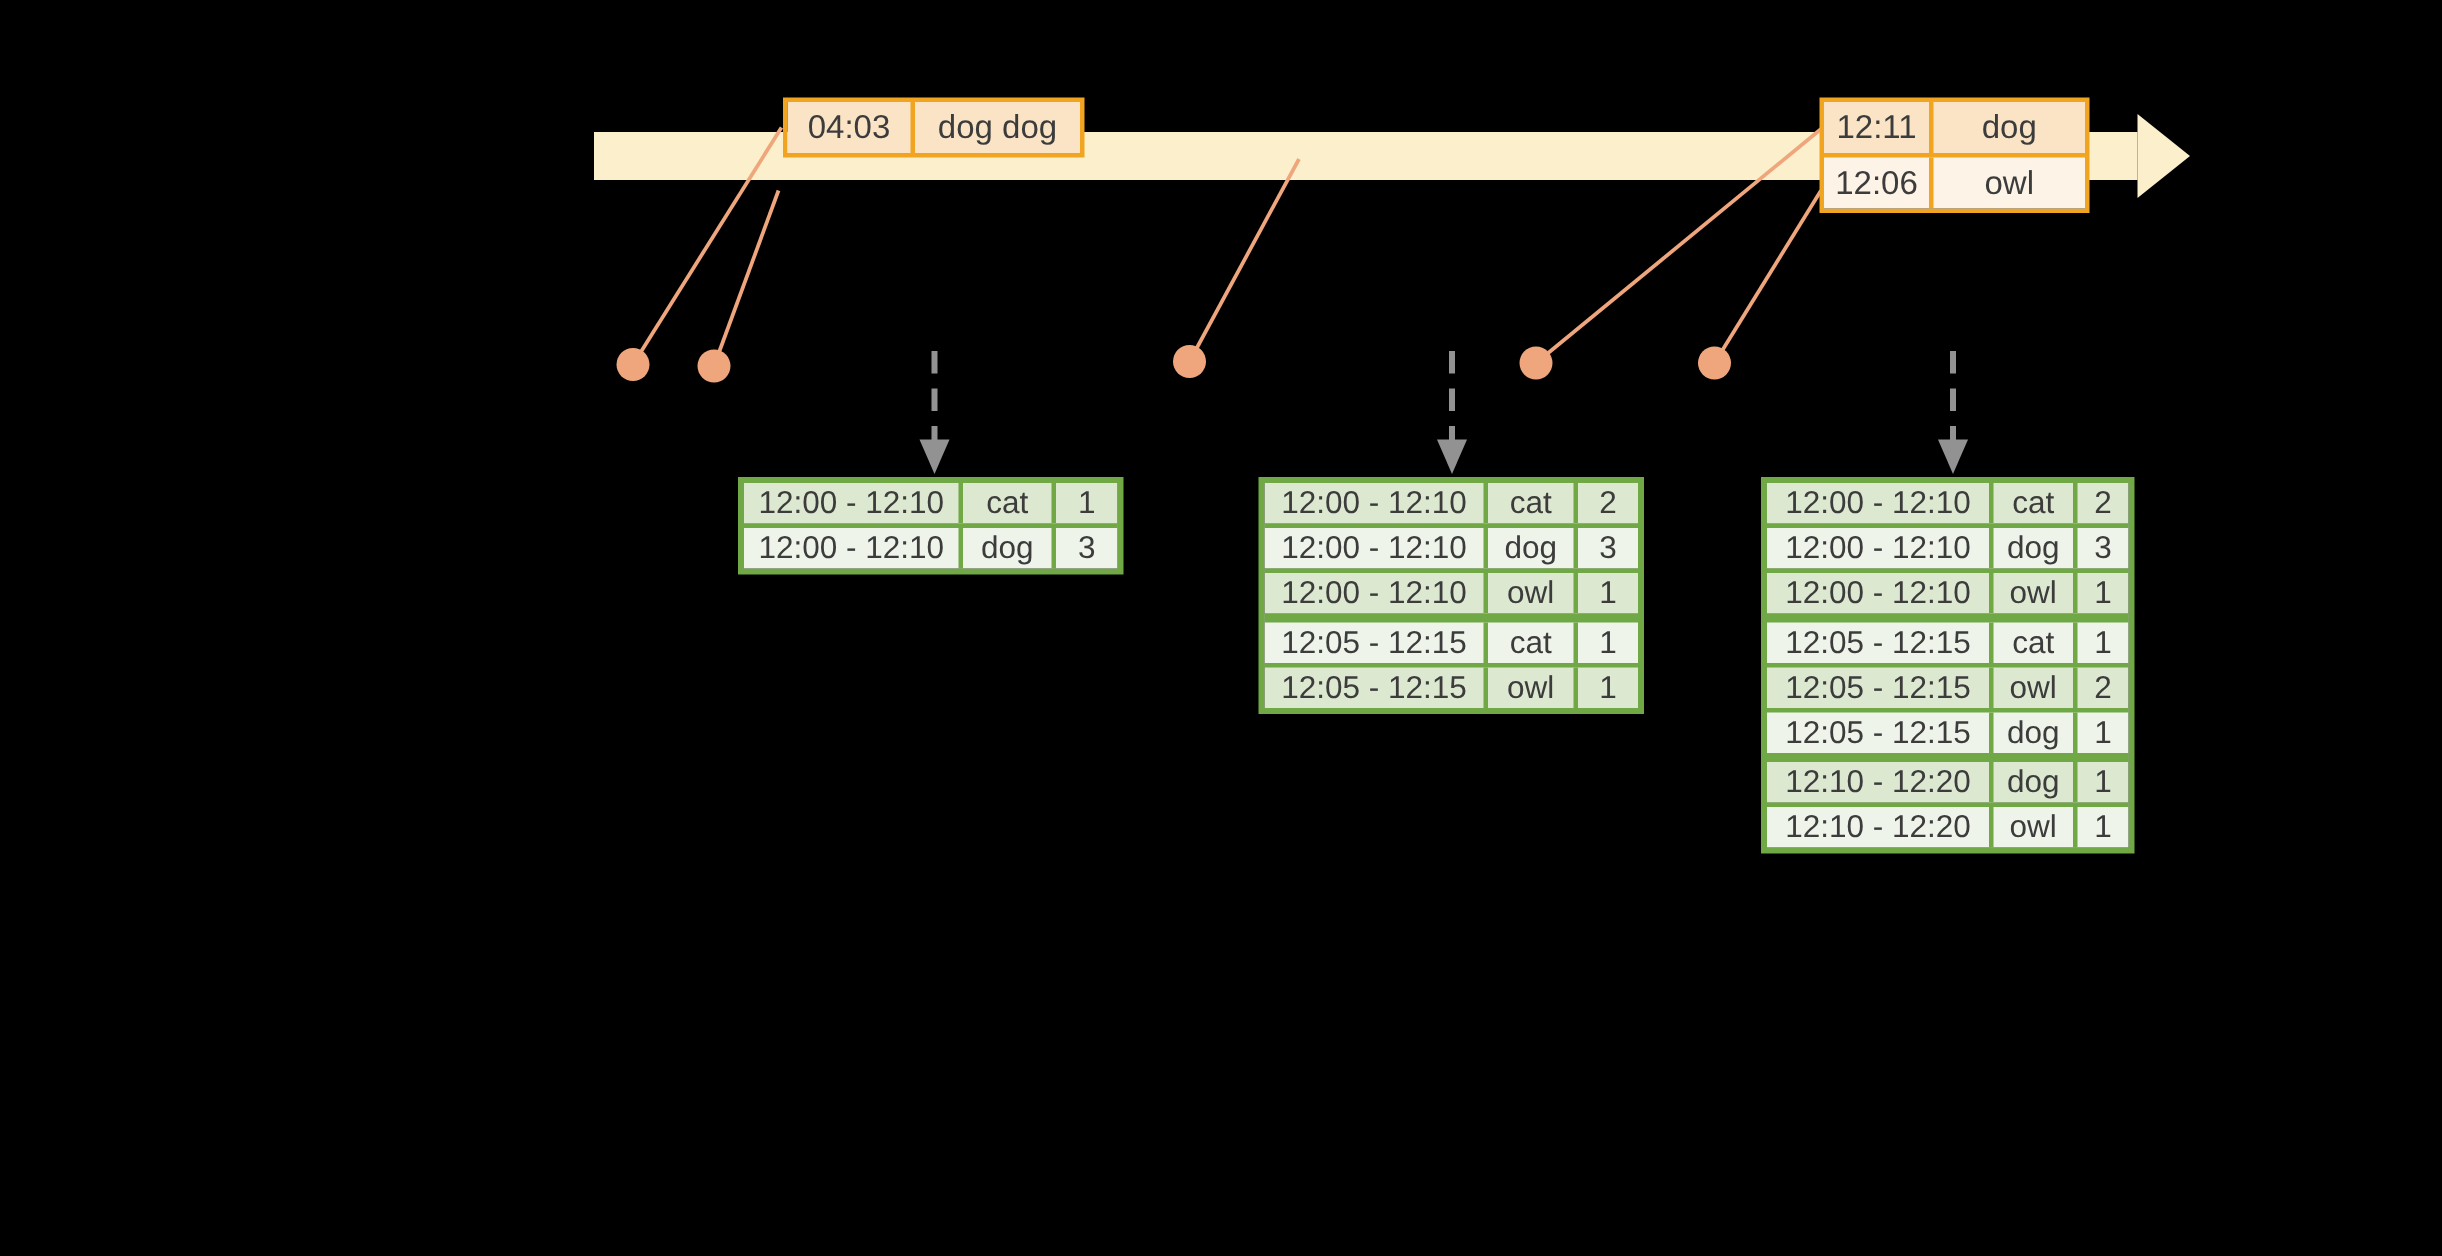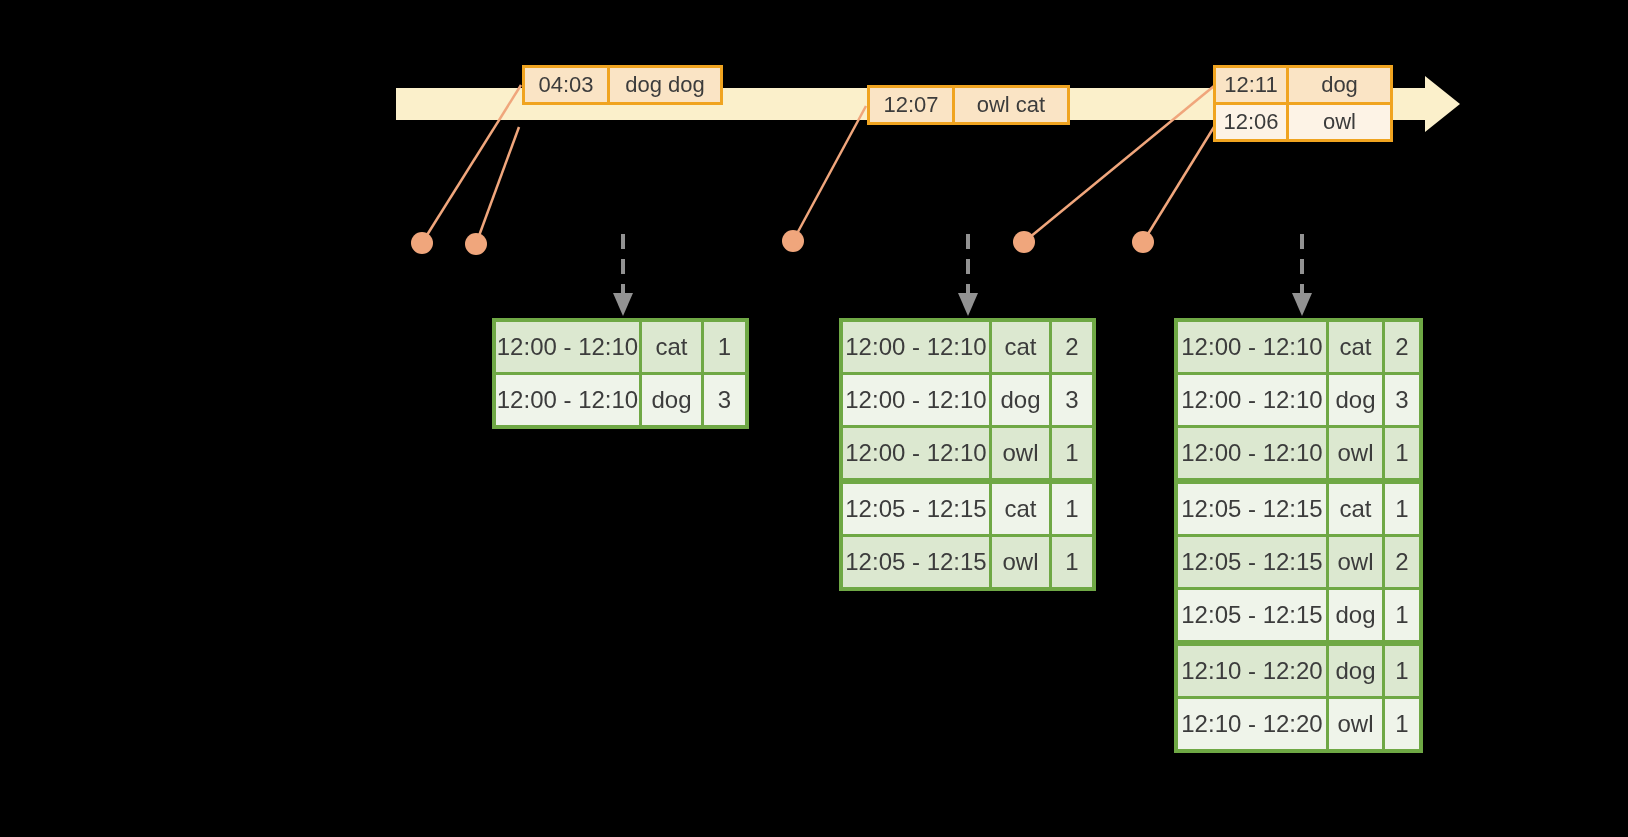--- a/index.html
+++ b/index.html
@@ -48,23 +48,23 @@
     border: 4px solid var(--result-border, #6FA845);
     display: flex;
     flex-direction: column;
   }
   .rtable .trow { display: flex; }
   .rtable .trow + .trow { border-top: 3px solid var(--result-border, #6FA845); }
   .rtable .trow.group-start { border-top: 6px solid var(--result-border, #6FA845); }
   .rtable .trow:nth-child(odd)  { background: var(--result-row-dark, #DCE8D0); }
   .rtable .trow:nth-child(even) { background: var(--result-row-light, #EFF4EA); }
   .rtable .tcell {
-    height: 50px;
+    height: 27px;
     display: flex; align-items: center; justify-content: center;
-    font-size: 24px; color: var(--cell-text, #3C3C3C);
+    font-size: 21px; color: var(--cell-text, #3C3C3C);
     white-space: nowrap;
   }
   .rtable .tcell + .tcell { border-left: 3px solid var(--result-border, #6FA845); text-align: center; }
   #rtable1 { left: 492px;  top: 318px; }
   #rtable2 { left: 839px;  top: 318px; }
   #rtable3 { left: 1174px; top: 318px; }
   #rtable1 .tcell:nth-child(1) { width: 143px; } #rtable1 .tcell:nth-child(2) { width: 59px; } #rtable1 .tcell:nth-child(3) { width: 41px; }
   #rtable2 .tcell:nth-child(1) { width: 146px; } #rtable2 .tcell:nth-child(2) { width: 57px; } #rtable2 .tcell:nth-child(3) { width: 40px; }
   #rtable3 .tcell:nth-child(1) { width: 148px; } #rtable3 .tcell:nth-child(2) { width: 53px; } #rtable3 .tcell:nth-child(3) { width: 34px; }
 </style>
@@ -105,26 +105,20 @@
       <polygon points="1292,293 1312,293 1302,316" style="fill:var(--dashed-arrow,#929292)"></polygon>
     </g>
   </svg>
 
   <div id="etable1" class="etable">
       <div class="trow">
         <div class="tcell">04:03</div>
         <div class="tcell">dog dog</div>
       </div>
     </div>
-  <div id="etable2" class="etable">
-      <div class="trow">
-        <div class="tcell">12:07</div>
-        <div class="tcell">owl cat</div>
-      </div>
-    </div>
   <div id="etable3" class="etable">
       <div class="trow">
         <div class="tcell">12:11</div>
         <div class="tcell">dog</div>
       </div>
       <div class="trow">
         <div class="tcell">12:06</div>
         <div class="tcell">owl</div>
       </div>
     </div>

